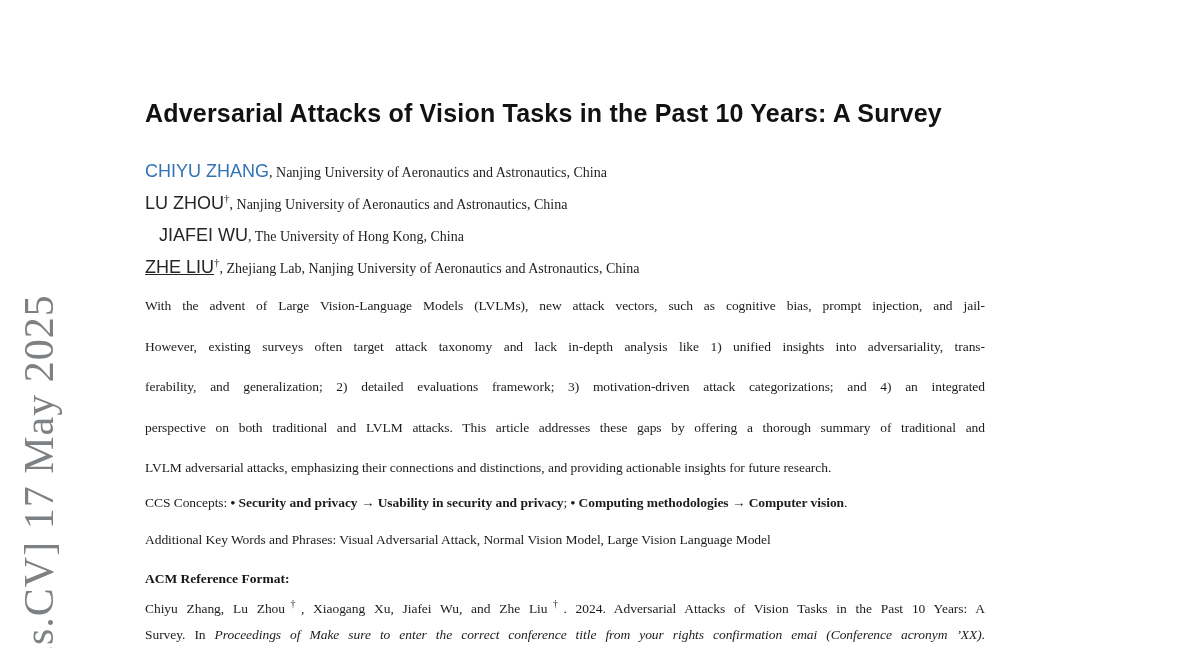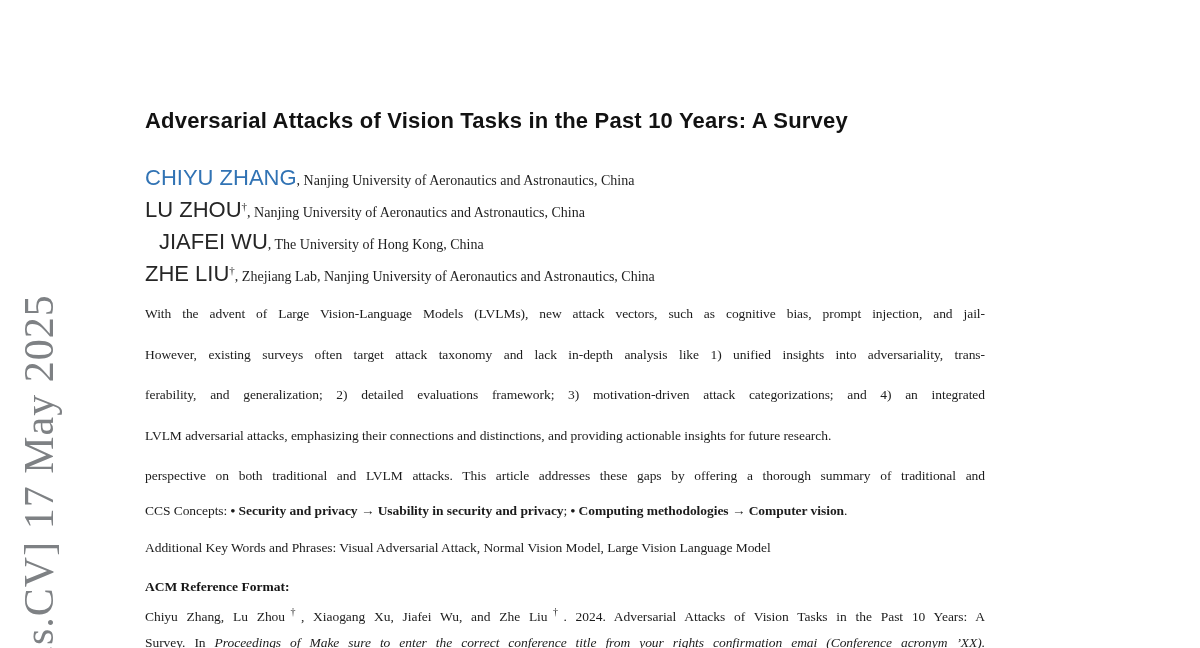--- a/index.html
+++ b/index.html
@@ -26,32 +26,32 @@
   
   .content {
     position: absolute;
     left: 145px; top: 92px;
     width: 840px;
   }
 
   .paper-title {
     font-family: "Liberation Sans", sans-serif;
     font-weight: bold;
-    font-size: 22px;
+    font-size: 25px;
     line-height: 26px;
     color: #121212;
-    margin: 16px 0 24px 0;
+    margin: 8px 0 24px 0;
     letter-spacing: 0.2px;
   }
 
   .authors { margin: 0 0 8px 0; }
   .author-row { height: 32px; line-height: 32px; white-space: nowrap; }
   .author-name {
     font-family: "Liberation Sans", sans-serif;
-    font-size: 22px;
+    font-size: 18px;
   }
   .author-name.linked { cursor: pointer; }
   .author-sup {
     font-family: "Liberation Serif", serif;
     font-size: 11px;
     vertical-align: 7px;
   }
   .author-affiliation { font-size: 14px; color: #1e1e1e; }
 
   .abstract { margin: 0; }
@@ -109,30 +109,30 @@
     <div class="author-row">
       <span class="author-name linked" style="color: rgb(49, 115, 180);">CHIYU ZHANG</span><span class="author-sup"></span><span class="author-affiliation">, Nanjing University of Aeronautics and Astronautics, China</span>
     </div>
     <div class="author-row">
       <span class="author-name" style="color: rgb(38, 38, 38);">LU ZHOU</span><span class="author-sup">†</span><span class="author-affiliation">, Nanjing University of Aeronautics and Astronautics, China</span>
     </div>
     <div class="author-row">
       <span class="author-name" style="color: rgb(38, 38, 38); margin-left: 14px;">JIAFEI WU</span><span class="author-sup"></span><span class="author-affiliation">, The University of Hong Kong, China</span>
     </div>
     <div class="author-row">
-      <span class="author-name" style="color: rgb(38, 38, 38);">ZHE LIU</span><span class="author-sup">†</span><span class="author-affiliation">, Zhejiang Lab, Nanjing University of Aeronautics and Astronautics, China</span>
+      <span class="author-name" style="color: rgb(38, 38, 38); text-decoration: underline;">ZHE LIU</span><span class="author-sup">†</span><span class="author-affiliation">, Zhejiang Lab, Nanjing University of Aeronautics and Astronautics, China</span>
     </div>
   </div>
 
   <div class="abstract">
     <div class="abstract-line jfull">With the advent of Large Vision-Language Models (LVLMs), new attack vectors, such as cognitive bias, prompt injection, and jail-</div>
     <div class="abstract-line jfull">However, existing surveys often target attack taxonomy and lack in-depth analysis like 1) unified insights into adversariality, trans-</div>
     <div class="abstract-line jfull">ferability, and generalization; 2) detailed evaluations framework; 3) motivation-driven attack categorizations; and 4) an integrated</div>
+    <div class="abstract-line jfull">perspective on both traditional and LVLM attacks. This article addresses these gaps by offering a thorough summary of traditional and</div>
     <div class="abstract-line">LVLM adversarial attacks, emphasizing their connections and distinctions, and providing actionable insights for future research.</div>
-    <div class="abstract-line jfull">perspective on both traditional and LVLM attacks. This article addresses these gaps by offering a thorough summary of traditional and</div>
   </div>
 
   <p class="meta-line ccs"><span>CCS Concepts: </span><span class="seg-bold">• Security and privacy → Usability in security and privacy</span><span>; </span><span class="seg-bold">• Computing methodologies → Computer vision</span><span>.</span></p>
 
   <p class="meta-line keywords"><span>Additional Key Words and Phrases:</span><span> Visual Adversarial Attack, Normal Vision Model, Large Vision Language Model</span></p>
 
   <div class="ref-header">ACM Reference Format:</div>
 
   <div class="ref-line jfull"><span>Chiyu Zhang, Lu Zhou</span><span class="seg-sup">†</span><span>, Xiaogang Xu, Jiafei Wu, and Zhe Liu</span><span class="seg-sup">†</span><span>. 2024. Adversarial Attacks of Vision Tasks in the Past 10 Years: A</span></div>
   <div class="ref-line jfull"><span>Survey. In </span><span class="seg-italic">Proceedings of Make sure to enter the correct conference title from your rights confirmation emai (Conference acronym ’XX).</span></div>

